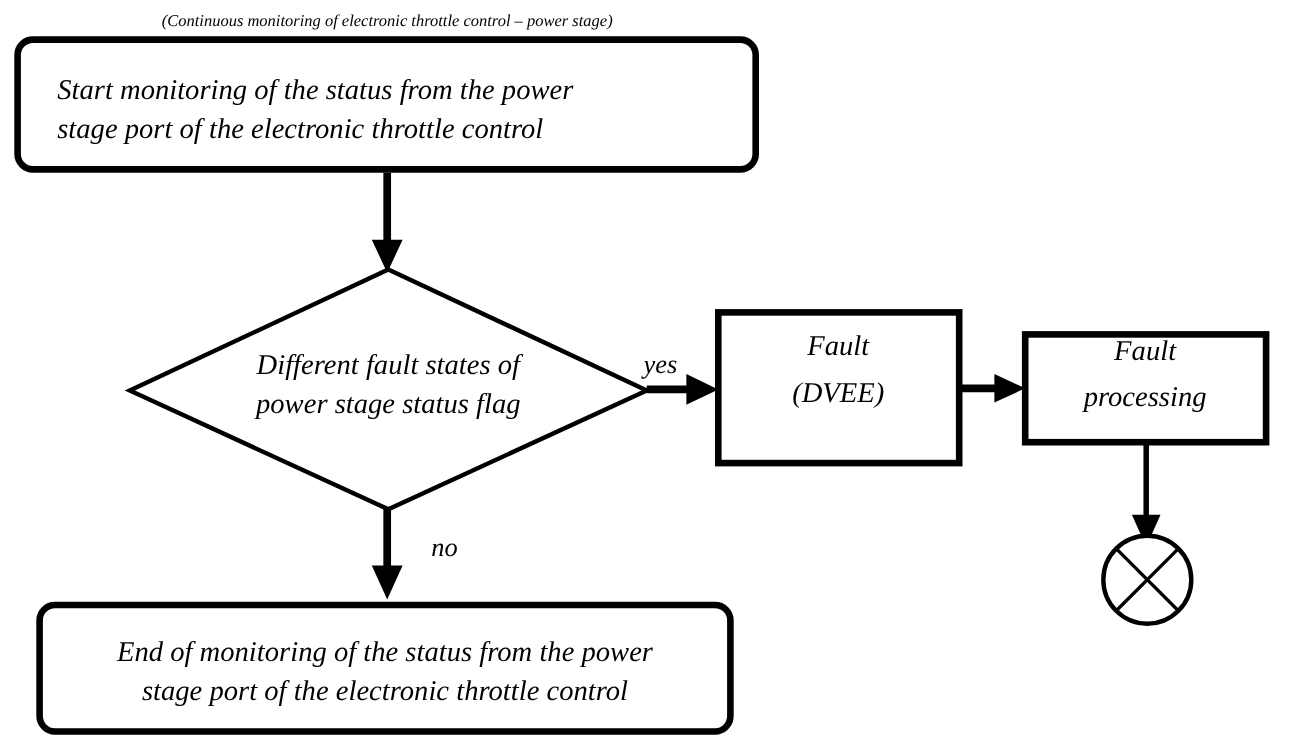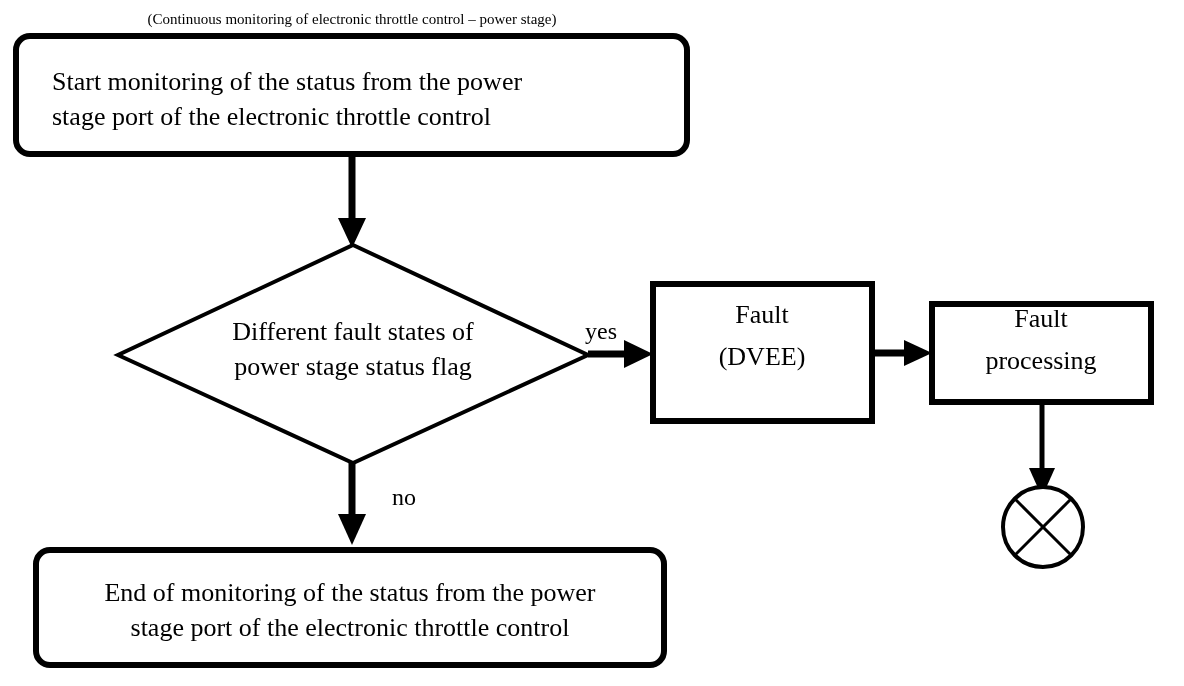--- a/index.html
+++ b/index.html
@@ -11,20 +11,21 @@
     width: 1184px;
     height: 686px;
     font-family: "Liberation Serif", "DejaVu Serif", serif;
     color: #000000;
     overflow: hidden;
   }
   #diagram-root {
     position: relative;
     width: 1184px;
     height: 686px;
+    font-style: italic;
   }
   svg.flow-canvas {
     position: absolute;
     left: 0;
     top: 0;
     width: 1184px;
     height: 686px;
   }
   .shape-stroke {
     fill: #ffffff;

